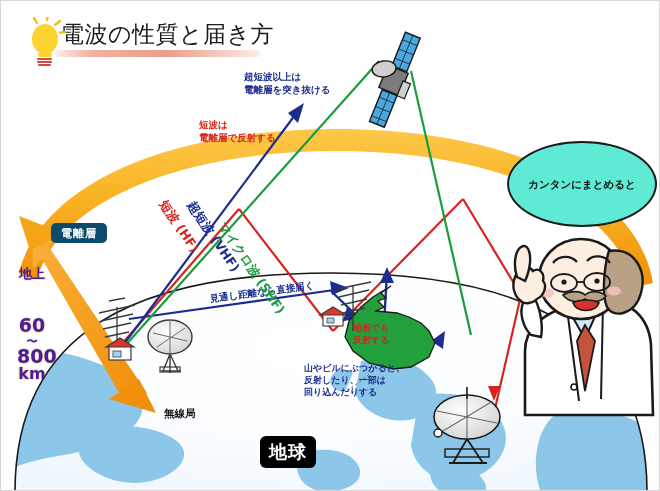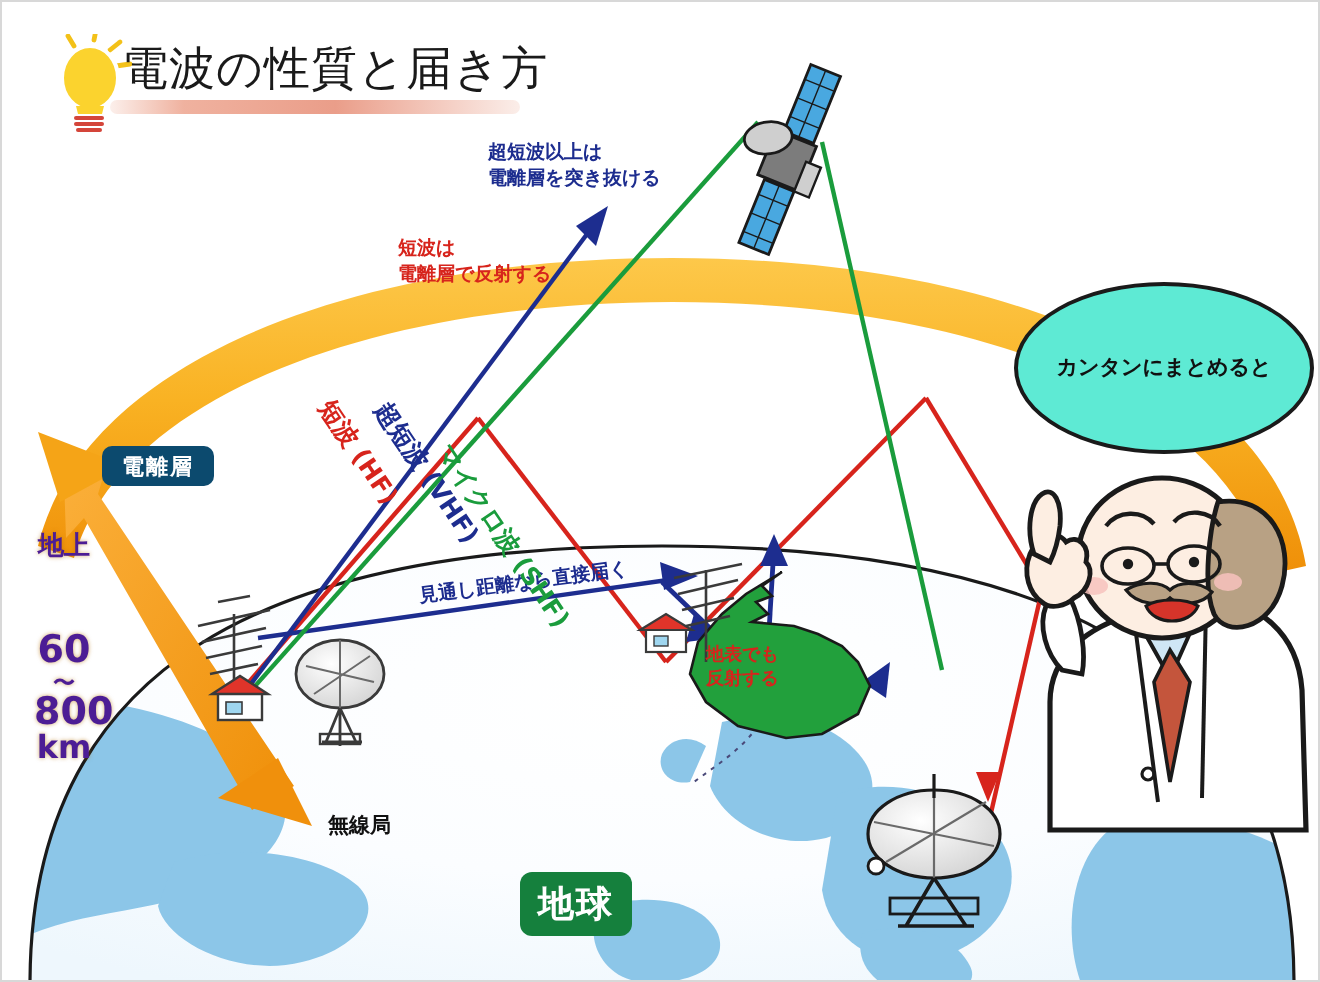--- a/index.html
+++ b/index.html
@@ -70,21 +70,21 @@
     position: absolute; font-weight: bold; color: #ffffff;
     display: flex; align-items: center; justify-content: center;
     border-radius: 5px; letter-spacing: 1px;
   }
   #badge-ionos {
     left: 50px; top: 222px; width: 56px; height: 20px;
     background: #0c4a6e; font-size: 11px;
   }
   #badge-earth {
     left: 259px; top: 435px; width: 56px; height: 32px;
-    background: #15803d; font-size: 18px; border-radius: 6px;
+    background: #000000; font-size: 18px; border-radius: 6px;
   }
 
   
   #alt-text {
     position: absolute; left: 16px; top: 266px;
     font-size: 16px; font-weight: bold; color: #4c1d95;
     text-shadow: 0 0 2px rgba(180,110,0,.6);
     line-height: 1.02; text-align: center; width: 30px;
     transform: rotate(0deg);
   }
@@ -316,20 +316,23 @@
     <div id="title-text">電波の性質と届き方</div>
   </div>
 
   <div id="lbl-through" class="lbl">超短波以上は
 電離層を突き抜ける</div>
   <div id="lbl-reflect" class="lbl">短波は
 電離層で反射する</div>
   <div id="lbl-los" class="lbl">見通し距離なら直接届く</div>
   <div id="lbl-ground" class="lbl">地表でも
 反射する</div>
+  <div id="lbl-diffract" class="lbl">山やビルにぶつかると、
+反射したり、一部は
+回り込んだりする</div>
   <div id="lbl-station" class="lbl">無線局</div>
 
   <div id="diag-hf" class="diag">短波 (HF)</div>
   <div id="diag-vhf" class="diag">超短波 (VHF)</div>
   <div id="diag-shf" class="diag">マイクロ波 (SHF)</div>
 
   <div id="badge-ionos" class="badge">電離層</div>
   <div id="badge-earth" class="badge">地球</div>
 
   <div id="alt-text">

